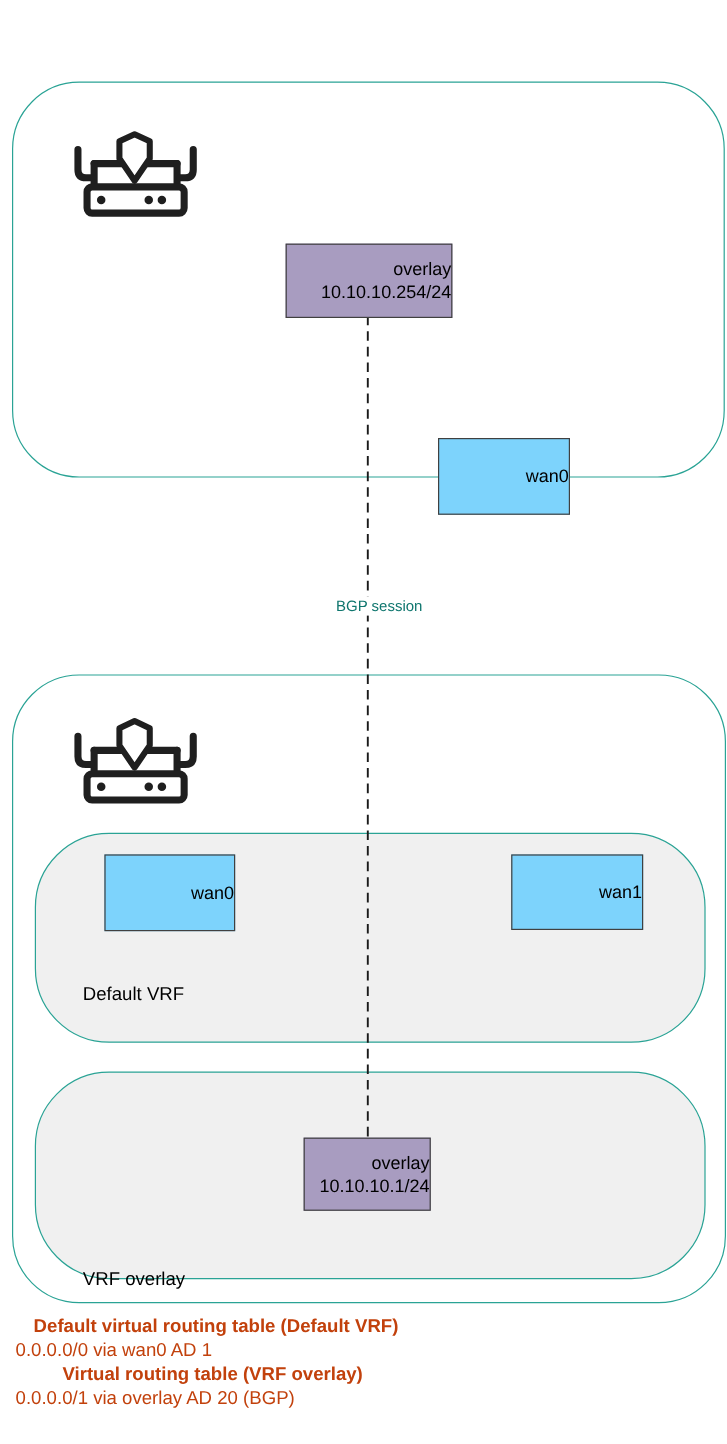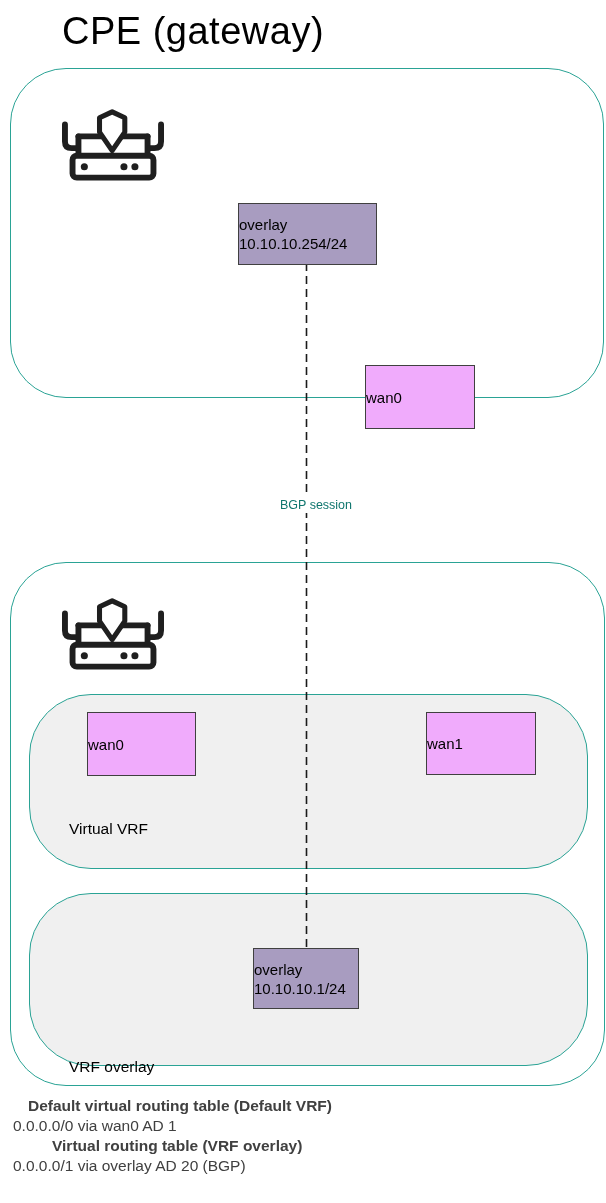--- a/index.html
+++ b/index.html
@@ -35,31 +35,31 @@
     border-radius:62px;
     background:#f0f0f0;
   }
   #vrf-default{left:29px;top:694px;width:557px;height:173px;}
   #vrf-overlay{left:29px;top:893px;width:557px;height:171px;}
 
   .node{
     position:absolute;
     display:flex;
     flex-direction:column;
-    align-items:flex-start;
+    align-items:flex-end;
     justify-content:center;
     border:1.2px solid #404040;
     font-size:15px;
     color:#000000;
     text-align:center;
     line-height:19px;
     z-index:5;
   }
   .purple{background:#a89cc0;}
-  .yellow{background:#f0abfc;}
+  .yellow{background:#7dd3fc;}
   #node-overlay-gw{left:238px;top:203px;width:137px;height:60px;}
   #node-wan0-gw{left:365px;top:365px;width:108px;height:62px;}
   #node-wan0-cpe{left:87px;top:712px;width:107px;height:62px;}
   #node-wan1-cpe{left:426px;top:712px;width:108px;height:61px;}
   #node-overlay-cpe{left:253px;top:948px;width:104px;height:59px;}
 
   .vrf-label{
     position:absolute;
     font-size:15.5px;
     color:#000000;
@@ -87,43 +87,42 @@
 
   .fw-icon{position:absolute;z-index:4;}
   #icon-gw{left:54px;top:99px;width:118px;height:89px;}
   #icon-cpe{left:54px;top:588px;width:118px;height:89px;}
 
   #routing{
     position:absolute;
     left:13px;top:1096px;
     font-size:15.5px;
     line-height:20px;
-    color:#404040;
+    color:#c2410c;
     z-index:6;
     white-space:nowrap;
   }
   .route-line{height:20px;}
   .route-line.bold{font-weight:bold;}
   #route-0{padding-left:15px;}
   #route-3{padding-left:39px;}
 </style>
 </head>
 <body>
 
 <div id="canvas">
 
-  <div class="title" id="title-gateway">CPE (gateway)</div>
 
   <div class="zone" id="zone-gateway"></div>
 
 
   <div class="zone" id="zone-cpe"></div>
 
   <div class="vrf" id="vrf-default"></div>
-  <div class="vrf-label" id="label-default-vrf">Virtual VRF</div>
+  <div class="vrf-label" id="label-default-vrf">Default VRF</div>
 
   <div class="vrf" id="vrf-overlay"></div>
   <div class="vrf-label" id="label-vrf-overlay">VRF overlay</div>
 
   <svg id="bgp-line" viewBox="0 0 5 685" preserveAspectRatio="none">
     <line x1="2.5" y1="0" x2="2.5" y2="685" stroke="#1a1a1a" stroke-width="1.6" stroke-dasharray="8 5"></line>
   </svg>
   <div id="bgp-label">BGP session</div>
 
   <svg class="fw-icon" id="icon-gw" viewBox="0 0 140 105">

